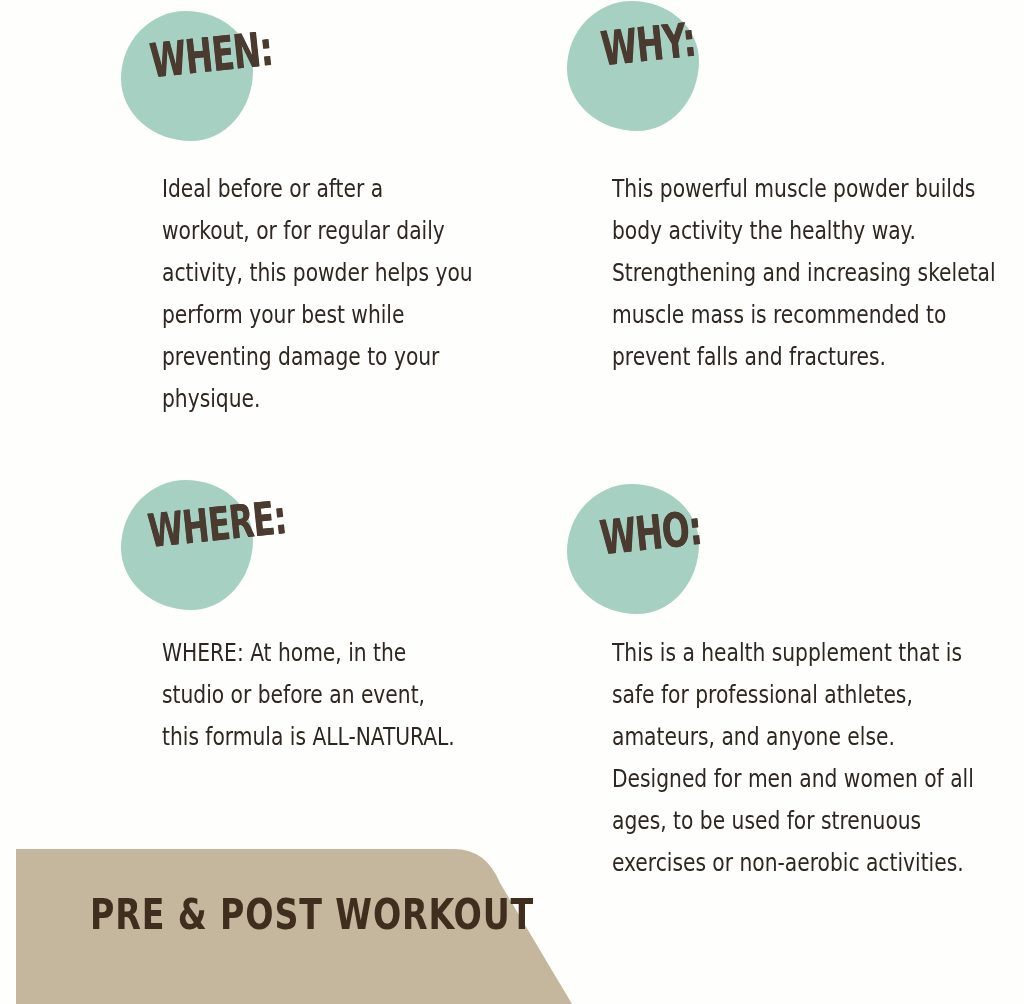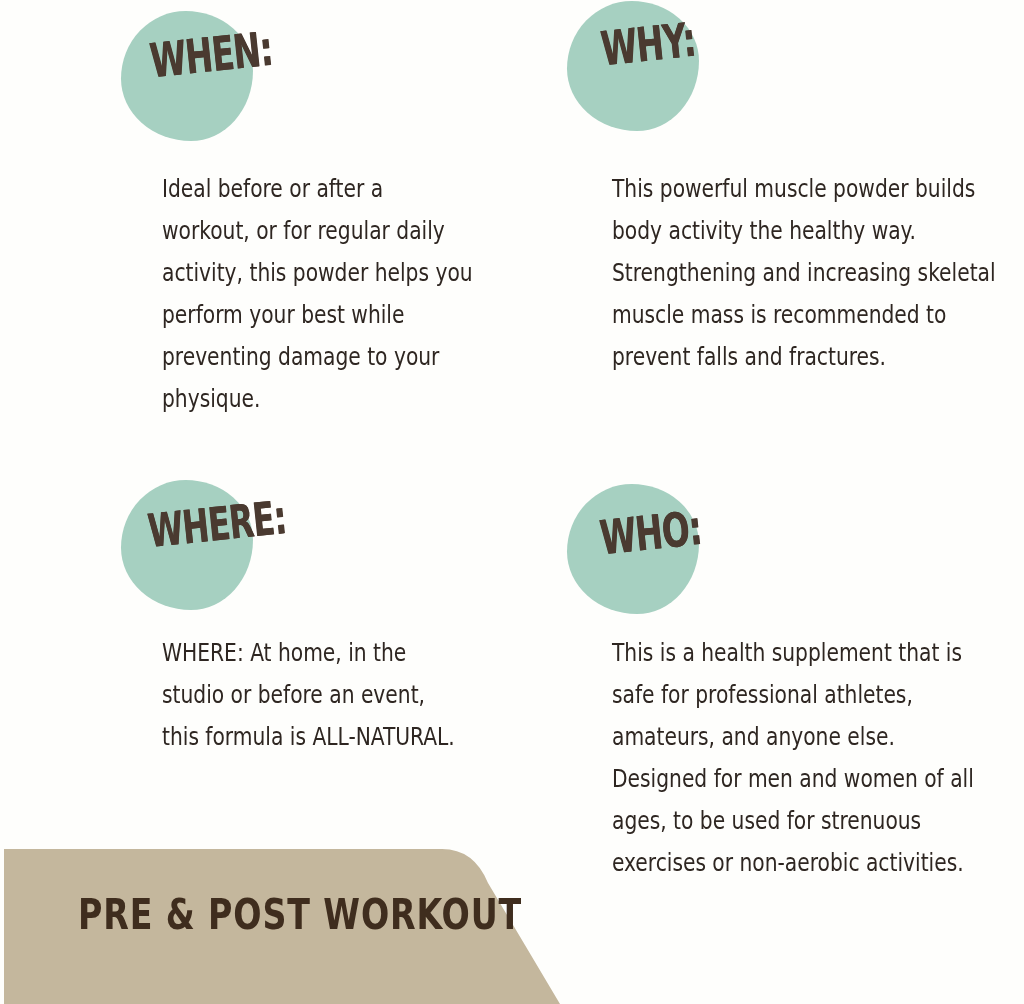--- a/index.html
+++ b/index.html
@@ -77,21 +77,21 @@
   }
 
   #copy-when  { left: 162px; top: 168px; width: 420px; }
   #copy-why   { left: 612px; top: 168px; width: 470px; }
   #copy-where { left: 162px; top: 632px; width: 420px; }
   #copy-who   { left: 612px; top: 632px; width: 470px; }
 
   
   #banner {
     position: absolute;
-    left: 4px;
+    left: 16px;
     top: 849px;
     width: 560px;
     height: 115px;
   }
   #banner svg { display: block; }
   #banner-title {
     position: absolute;
     left: 74px;
     top: 45px;
     font-family: "DejaVu Sans Condensed", "Liberation Sans Narrow", "Liberation Sans", sans-serif;

